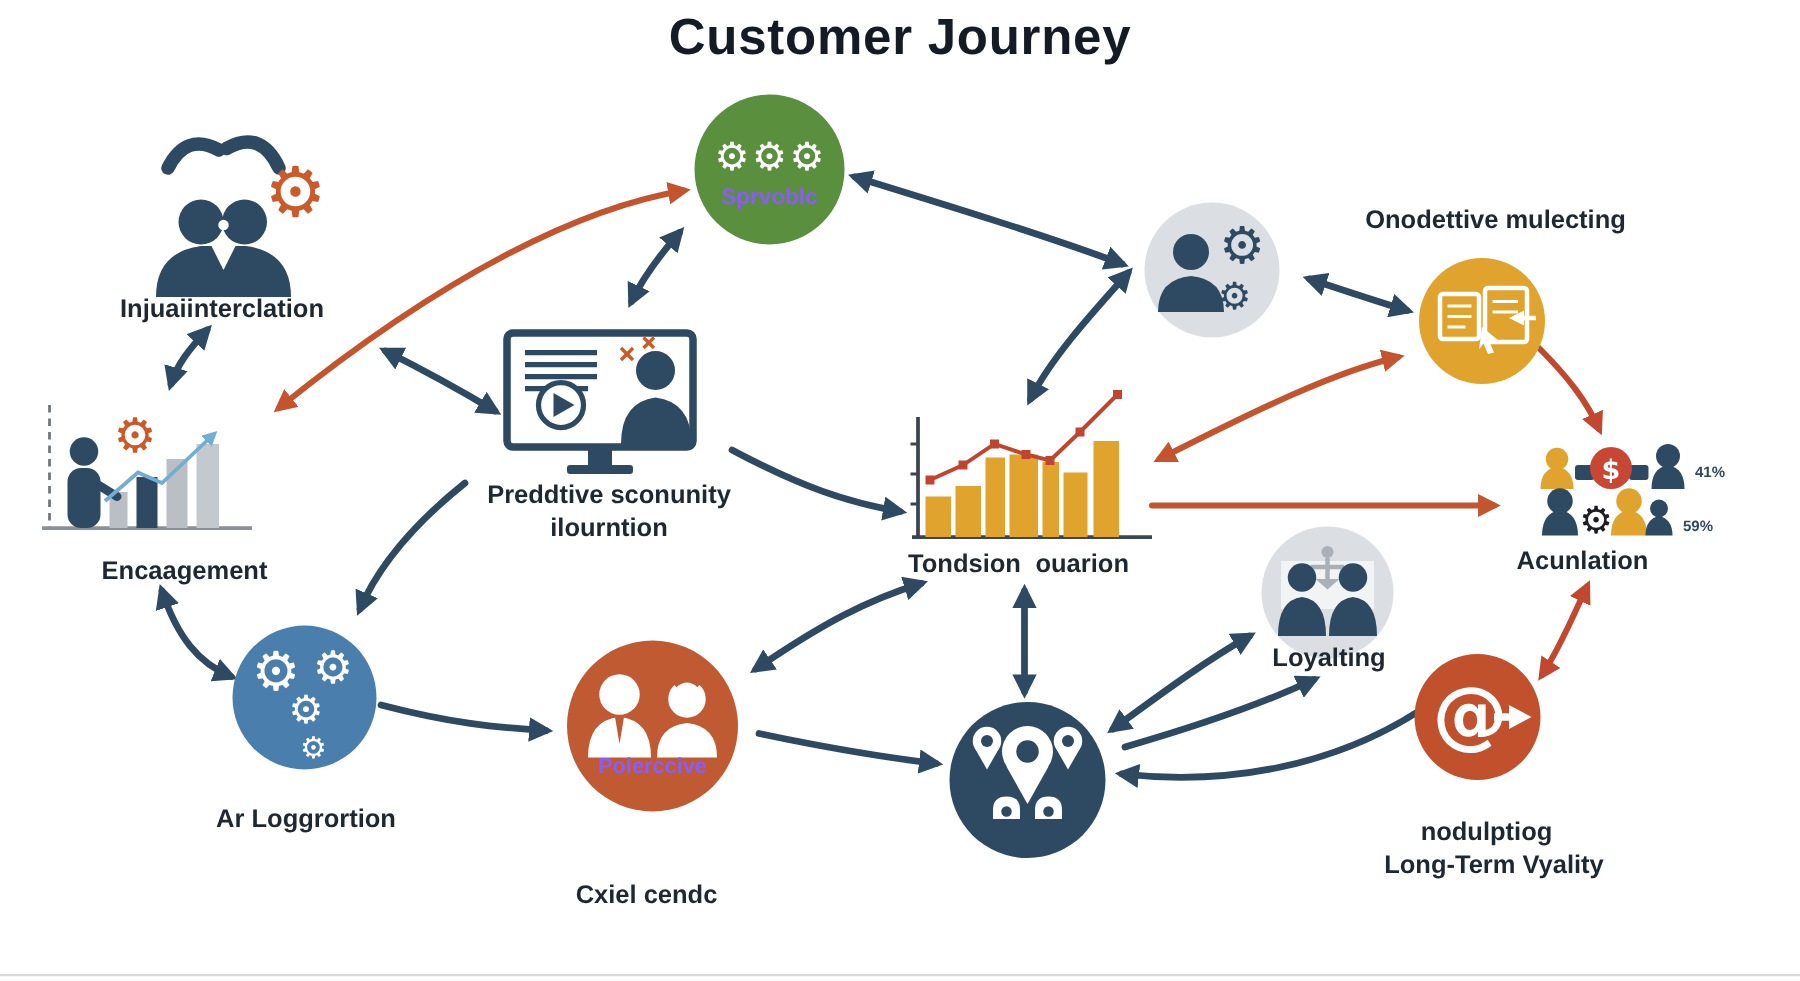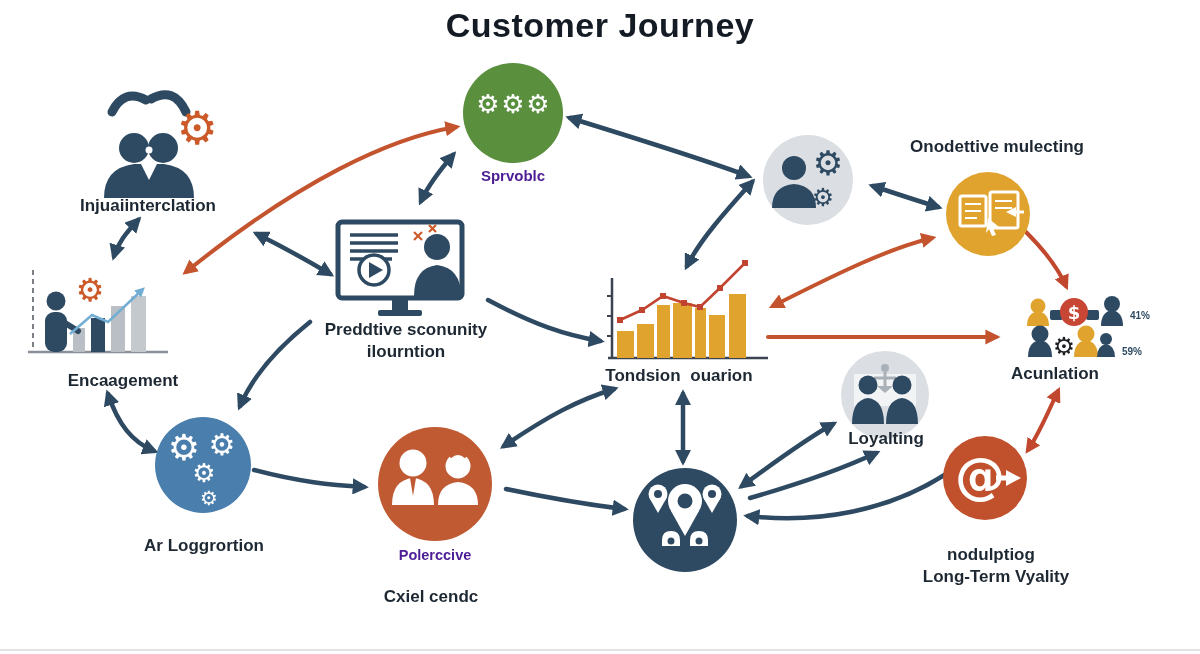--- a/index.html
+++ b/index.html
@@ -9,21 +9,21 @@
   }
   .stage svg{position:absolute;left:0;top:0;}
   .title{
     position:absolute;left:0;right:0;top:6px;text-align:center;
     font-size:34px;font-weight:800;color:#151b24;letter-spacing:.5px;
   }
   .lbl{
     position:absolute;transform:translateX(-50%);white-space:nowrap;
     font-weight:700;font-size:17px;color:#1d2833;
   }
-  .lbl.white{color:#4c1d95;font-size:15px;margin-top:44px;}
+  .lbl.white{color:#8b5cf6;font-size:15px;}
   .stat{
     position:absolute;font-size:10px;font-weight:700;color:#2e4a62;white-space:nowrap;
   }
   .glyph{font-family:"DejaVu Sans",sans-serif;}
 </style>
 </head>
 <body>
 
 <div class="stage">
 

